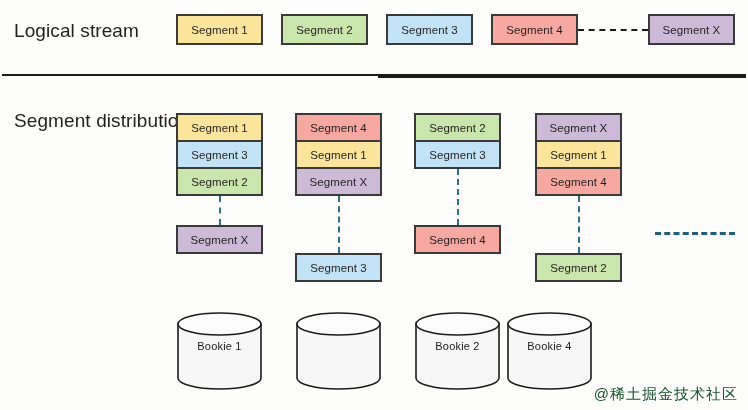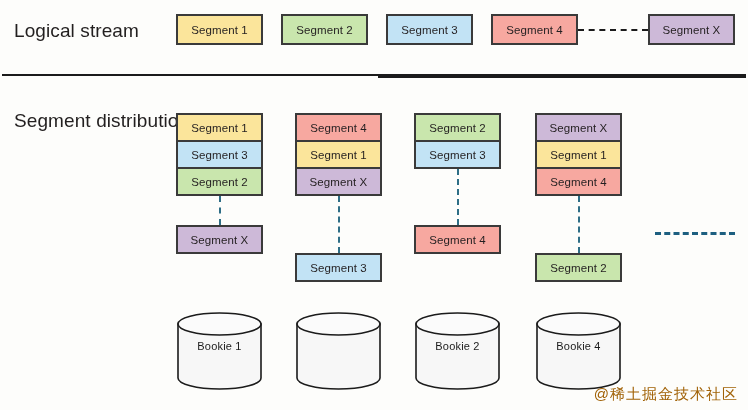--- a/index.html
+++ b/index.html
@@ -93,21 +93,21 @@
     color: #1b1b1b;
     letter-spacing: 0.2px;
   }
 
   
   #watermark {
     position: absolute;
     right: 10px;
     bottom: 6px;
     font-size: 15px;
-    color: #a16207;
+    color: #14532d;
     letter-spacing: 1px;
     white-space: nowrap;
   }
 </style>
 </head>
 <body>
 
 <div id="canvas">
 
   <div class="row-title" id="title-logical">Logical stream</div>
@@ -201,21 +201,21 @@
           <ellipse cx="43.5" cy="13" rx="41.5" ry="11" fill="#fbfbfb" stroke="#1b1b1b" stroke-width="1.6"></ellipse>
         </svg>
       </div>
       <div class="cyl" style="left: 414px; top: 311px; width: 87px; height: 80px;">
         <svg width="87" height="80" viewBox="0 0 87 80">
           <path d="M 2 13 L 2 67 A 41.5 11 0 0 0 85 67 L 85 13 Z" fill="#f7f7f7" stroke="#1b1b1b" stroke-width="1.6"></path>
           <ellipse cx="43.5" cy="13" rx="41.5" ry="11" fill="#fbfbfb" stroke="#1b1b1b" stroke-width="1.6"></ellipse>
         </svg>
         <div class="cyl-label" style="top: 29px;">Bookie 2</div>
       </div>
-      <div class="cyl" style="left: 535px; top: 311px; width: 87px; height: 80px;">
+      <div class="cyl" style="left: 506px; top: 311px; width: 87px; height: 80px;">
         <svg width="87" height="80" viewBox="0 0 87 80">
           <path d="M 2 13 L 2 67 A 41.5 11 0 0 0 85 67 L 85 13 Z" fill="#f7f7f7" stroke="#1b1b1b" stroke-width="1.6"></path>
           <ellipse cx="43.5" cy="13" rx="41.5" ry="11" fill="#fbfbfb" stroke="#1b1b1b" stroke-width="1.6"></ellipse>
         </svg>
         <div class="cyl-label" style="top: 29px;">Bookie 4</div>
       </div>
     </div>
 
   <div id="watermark">@稀土掘金技术社区</div>
 </div>

